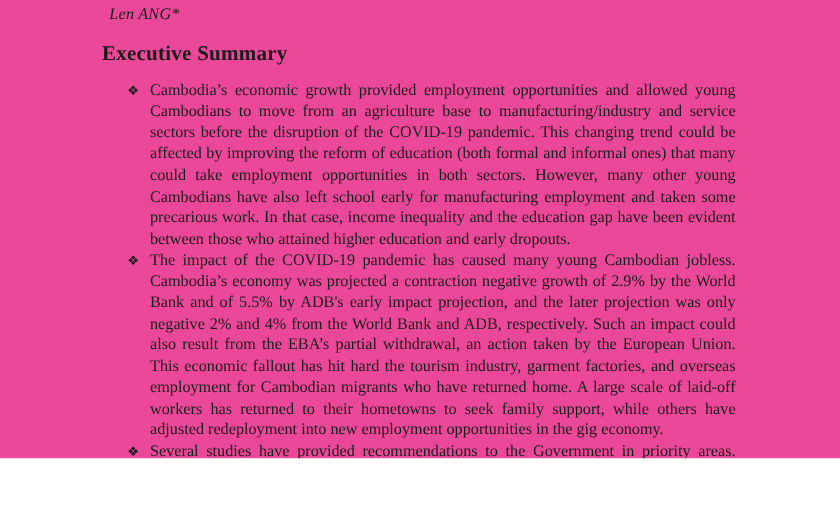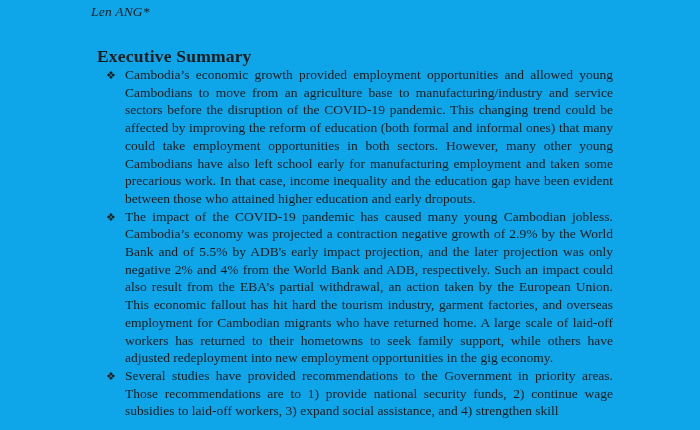--- a/index.html
+++ b/index.html
@@ -3,22 +3,22 @@
 <meta charset="utf-8">
 <style>
   html, body {
     margin: 0;
     padding: 0;
     background: #ffffff;
   }
   .page {
     position: relative;
     width: 700px;
-    height: 430px;
-    background: #0ea5e9;
+    height: 382px;
+    background: #ec4899;
     overflow: hidden;
     font-family: "Liberation Serif", "DejaVu Serif", serif;
     color: #1b1b1b;
   }
   .author-line {
     position: absolute;
     left: 91px;
     top: 4px;
     font-size: 13.5px;
     font-style: italic;
@@ -57,21 +57,21 @@
     font-family: "DejaVu Sans", sans-serif;
   }
 </style>
 </head>
 <body>
 
 <div class="page">
 
   <div class="author-line">Len ANG*</div>
 
-  <h1 class="section-heading" style="margin:12px;">Executive Summary</h1>
+  <h1 class="section-heading" style="margin:0;">Executive Summary</h1>
 
   <div class="bullet-list">
 
     <div class="bullet-item">
       <span class="bullet-marker">❖</span>
       <span>Cambodia’s economic growth provided employment opportunities and allowed young Cambodians to move from an agriculture base to manufacturing/industry and service sectors before the disruption of the COVID-19 pandemic. This changing trend could be affected by improving the reform of education (both formal and informal ones) that many could take employment opportunities in both sectors. However, many other young Cambodians have also left school early for manufacturing employment and taken some precarious work. In that case, income inequality and the education gap have been evident between those who attained higher education and early dropouts.</span>
     </div>
 
     <div class="bullet-item">
       <span class="bullet-marker">❖</span>

